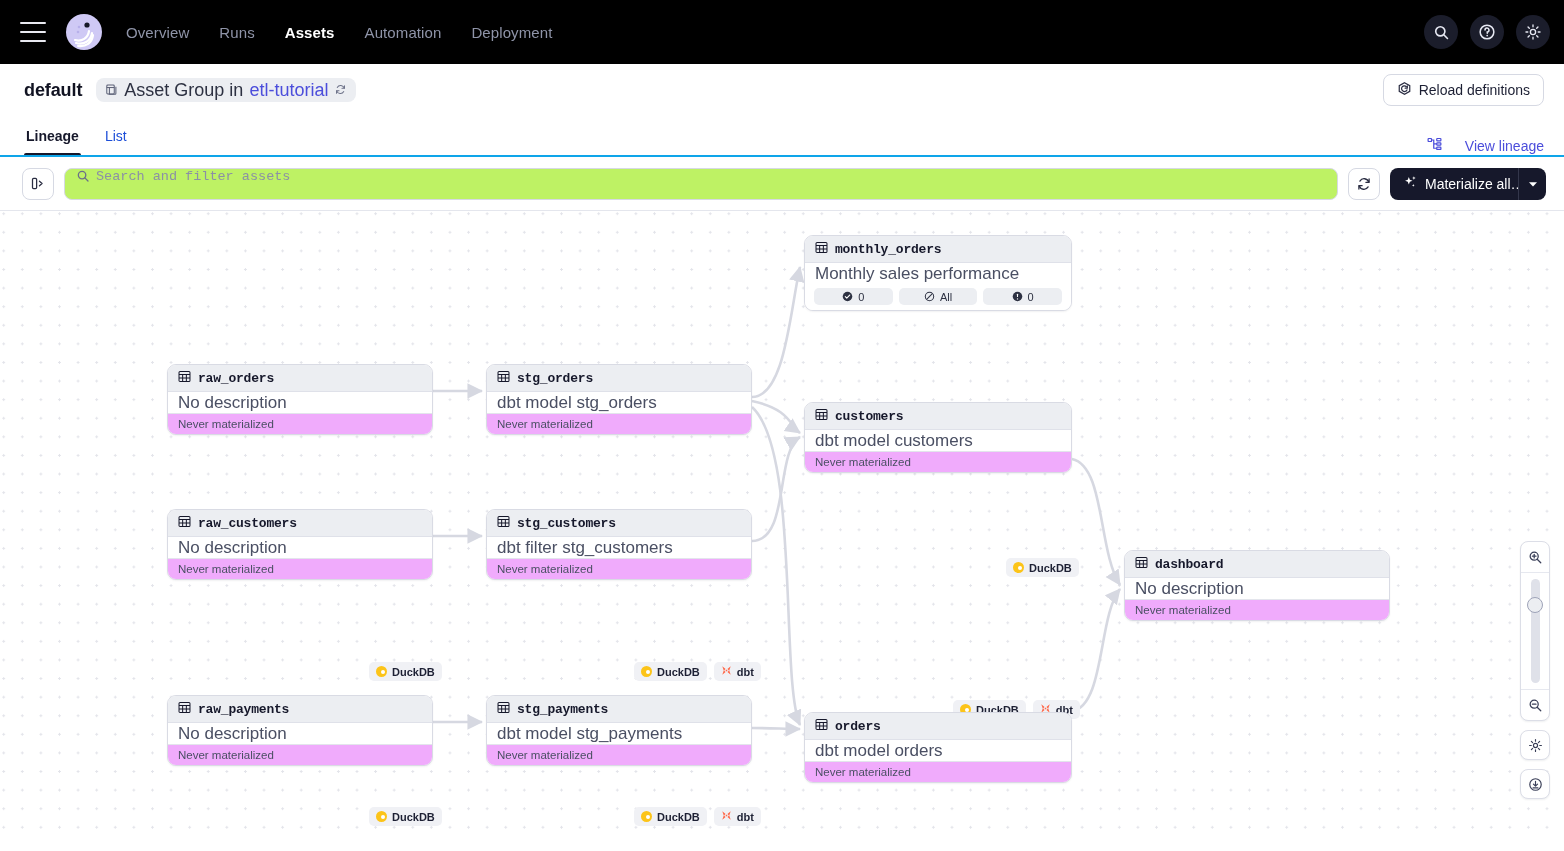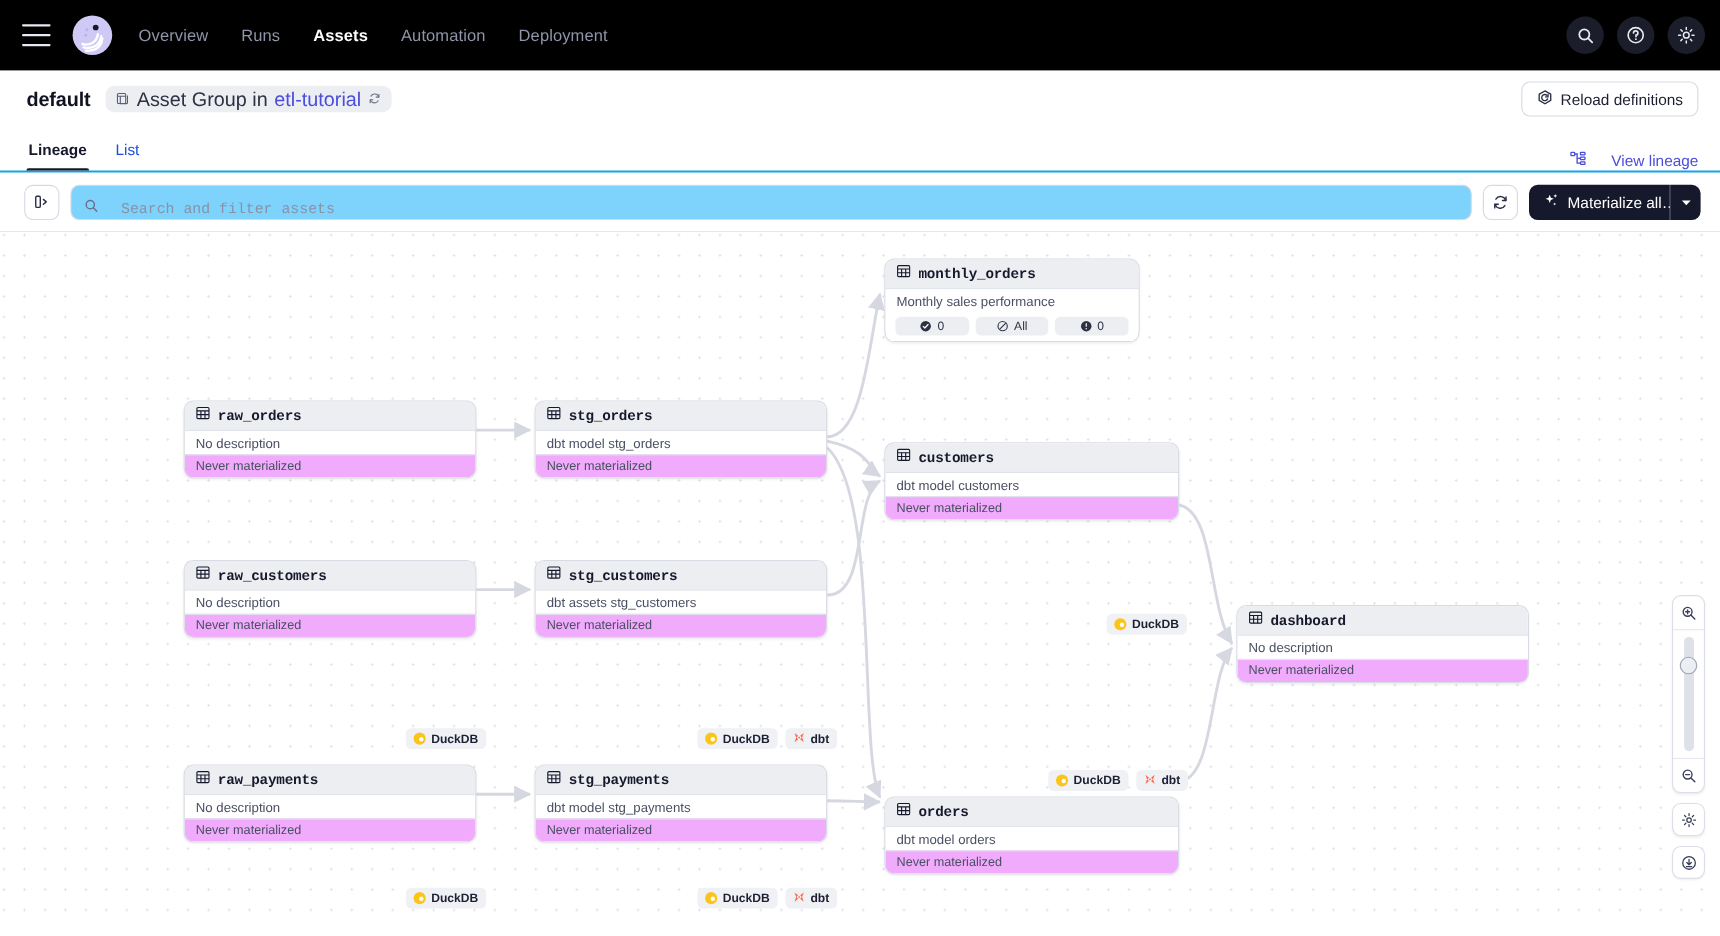--- a/index.html
+++ b/index.html
@@ -85,21 +85,21 @@
     height: 54px; display: flex; align-items: center; gap: 10px;
     padding: 0 18px 0 22px; background: #fff; border-bottom: 1px solid #e4e6ed;
   }
   .sq-btn {
     width: 32px; height: 32px; border: 1px solid #d6d9e3; border-radius: 8px;
     background: #fff; display:flex; align-items:center; justify-content:center; cursor:pointer;
     flex: 0 0 auto;
   }
   .search-box {
     flex: 1 1 auto; height: 32px; border: 1px solid #d6d9e3; border-radius: 8px;
-    display: flex; align-items: flex-end; gap: 20px; padding: 0 11px; background: #7dd3fc;
+    display: flex; align-items: flex-start; gap: 6px; padding: 0 11px; background: #bef264;
     cursor: text;
   }
   .search-box input {
     border: none; outline: none; flex: 1;
     font-family: "Liberation Mono", monospace; font-size: 13.5px; color: #2b2f45;
     background: transparent;
   }
   .search-box input::placeholder { color: #8b90a5; }
   .materialize-group { display:flex; align-items:center; flex: 0 0 auto; }
   .btn-dark {
@@ -137,21 +137,21 @@
   .node-head {
     height: 27px; display: flex; align-items: center; gap: 7px;
     padding: 0 10px; background: #eceef2; border-bottom: 1px solid #dfe1e9;
   }
   .node-name {
     font-family: "Liberation Mono", monospace; font-size: 13px;
     font-weight: 700; color: #16182b; letter-spacing: -.2px;
   }
   .node-desc {
     height: 21px; display:flex; align-items:center; padding: 0 10px;
-    font-size: 12px; color: #4a4f63; background:#fff;
+    font-size: 17px; color: #4a4f63; background:#fff;
     white-space: nowrap; overflow: hidden; text-overflow: ellipsis;
   }
   .node-status {
     height: 21px; display:flex; align-items:center; padding: 0 10px;
     font-size: 11.5px; color: #4a4f63; background: #f0abfc;
     border-top: 1px solid #e3e5ec;
   }
   .node-parts {
     height: 22px; display:flex; align-items:center; padding: 0 10px;
     font-size: 11.5px; color: #4a4f63; background: #eceef2;
@@ -378,21 +378,21 @@
       <path d="M752,330 C790,330 775,240 800,226"></path>
 
       <path d="M752,517 C775,517 782,518 800,518"></path>
 
       <path d="M1072,248 C1105,255 1098,340 1120,374"></path>
 
       <path d="M1072,500 C1105,495 1098,405 1120,378"></path>
     </g>
   </svg>
 
-  <div class="node" style="left:804px; top:24px; width:232px;">
+  <div class="node" style="left:804px; top:24px; width:268px;">
     <div class="node-head">
       <span>
         <svg width="13" height="13" viewBox="0 0 14 14" fill="none" stroke="#16182b" stroke-width="1.1">
           <rect x="1.1" y="1.6" width="11.8" height="10.8" rx="1.1"></rect>
           <line x1="1.1" y1="4.9" x2="12.9" y2="4.9"></line>
             <line x1="1.1" y1="8.6" x2="12.9" y2="8.6"></line>
           <line x1="5" y1="4.9" x2="5" y2="12.4"></line>
             <line x1="9" y1="4.9" x2="9" y2="12.4"></line>
         </svg>
       </span>
@@ -455,21 +455,21 @@
     <div class="tag">
       <span>
         <svg width="11" height="11" viewBox="0 0 12 12" fill="#ff694a">
             <path d="M1.4 1.4 5 4.3 3.1 6.2 1.4 1.4Zm9.2 0L8.9 6.2 7 4.3 10.6 1.4ZM6 4.9 7.1 6 6 7.1 4.9 6 6 4.9ZM3.1 5.8 5 7.7 1.4 10.6 3.1 5.8Zm5.8 0 1.7 4.8L7 7.7 8.9 5.8Z"></path>
           </svg>
       </span>
       <span>dbt</span>
     </div>
   </div>
 
-  <div class="node" style="left:804px; top:513px; width:268px;">
+  <div class="node" style="left:804px; top:501px; width:268px;">
     <div class="node-head">
       <span>
         <svg width="13" height="13" viewBox="0 0 14 14" fill="none" stroke="#16182b" stroke-width="1.1">
           <rect x="1.1" y="1.6" width="11.8" height="10.8" rx="1.1"></rect>
           <line x1="1.1" y1="4.9" x2="12.9" y2="4.9"></line>
             <line x1="1.1" y1="8.6" x2="12.9" y2="8.6"></line>
           <line x1="5" y1="4.9" x2="5" y2="12.4"></line>
             <line x1="9" y1="4.9" x2="9" y2="12.4"></line>
         </svg>
       </span>
@@ -579,21 +579,21 @@
         <svg width="13" height="13" viewBox="0 0 14 14" fill="none" stroke="#16182b" stroke-width="1.1">
           <rect x="1.1" y="1.6" width="11.8" height="10.8" rx="1.1"></rect>
           <line x1="1.1" y1="4.9" x2="12.9" y2="4.9"></line>
             <line x1="1.1" y1="8.6" x2="12.9" y2="8.6"></line>
           <line x1="5" y1="4.9" x2="5" y2="12.4"></line>
             <line x1="9" y1="4.9" x2="9" y2="12.4"></line>
         </svg>
       </span>
       <span class="node-name">stg_customers</span>
     </div>
-    <div class="node-desc">dbt assets stg_customers</div>
+    <div class="node-desc">dbt filter stg_customers</div>
     <div class="node-status">Never materialized</div>
   </div>
   <div class="tags" style="left:634px; top:596px;">
     <div class="tag">
       <span class="duck-dot"></span>
       <span>DuckDB</span>
     </div>
     <div class="tag">
       <span>
         <svg width="11" height="11" viewBox="0 0 12 12" fill="#ff694a">

